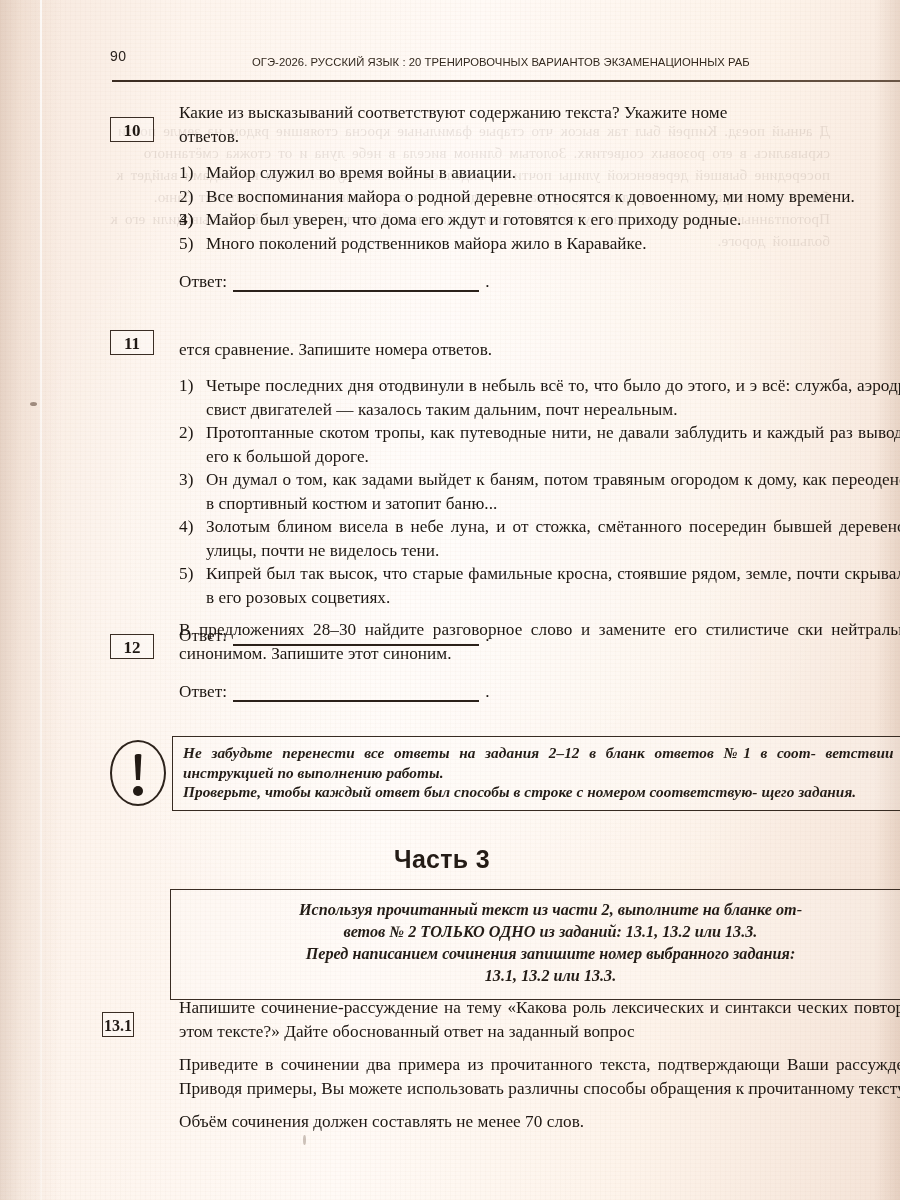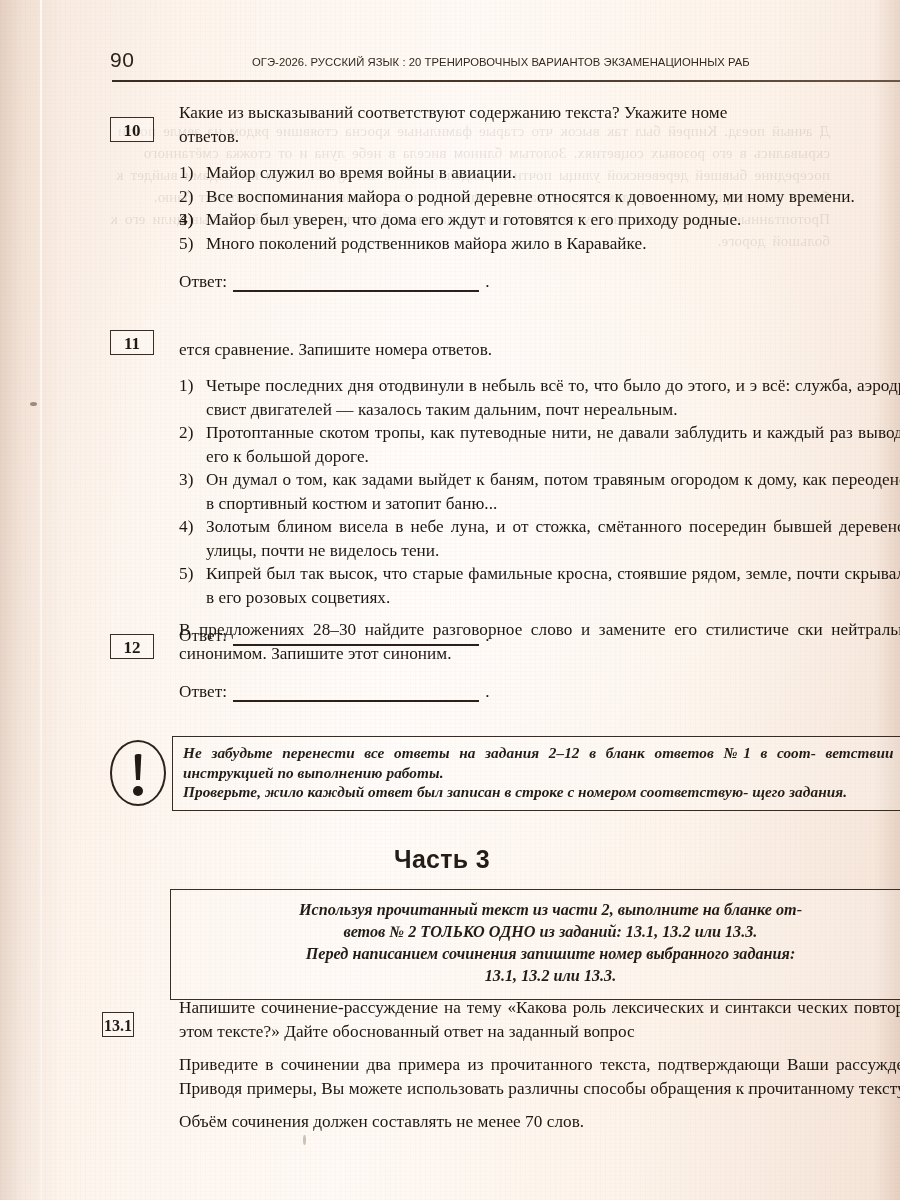--- a/index.html
+++ b/index.html
@@ -96,21 +96,21 @@
     position: absolute;
     top: 48px;
     left: 110px;
     right: 0;
     height: 34px;
   }
   .pg-num {
     position: absolute;
     left: 0;
     top: 0;
-    font-size: 21px;
+    font-size: 14px;
     font-family: "Liberation Sans", sans-serif;
     color: #2a221d;
     letter-spacing: .5px;
   }
   .run-title {
     position: absolute;
     left: 142px;
     top: 8px;
     white-space: nowrap;
     font-family: "Liberation Sans", sans-serif;
@@ -390,21 +390,21 @@
     </div>
   </div>
 
   <div class="note-wrap">
     <div class="note-icon">
       <span class="bang-stem"></span>
       <span class="bang-dot"></span>
     </div>
     <div class="note-box">
       <p><span>Не забудьте перенести все ответы на задания 2–12 в бланк ответов №1 в соот-</span> <span>ветствии с инструкцией по выполнению работы.</span></p>
-      <p><span>Проверьте, жило каждый ответ был записан в строке с номером соответствую-</span> <span>щего задания.</span></p>
+      <p><span>Проверьте, чтобы каждый ответ был способы в строке с номером соответствую-</span> <span>щего задания.</span></p>
     </div>
   </div>
 
   <div class="part-title">Часть 3</div>
 
   <div class="instr-box">
     <p>Используя прочитанный текст из части 2, выполните на бланке от-</p>
     <p>ветов № 2 ТОЛЬКО ОДНО из заданий: 13.1, 13.2 или 13.3.</p>
     <p>Перед написанием сочинения запишите номер выбранного задания:</p>
     <p>13.1, 13.2 или 13.3.</p>

